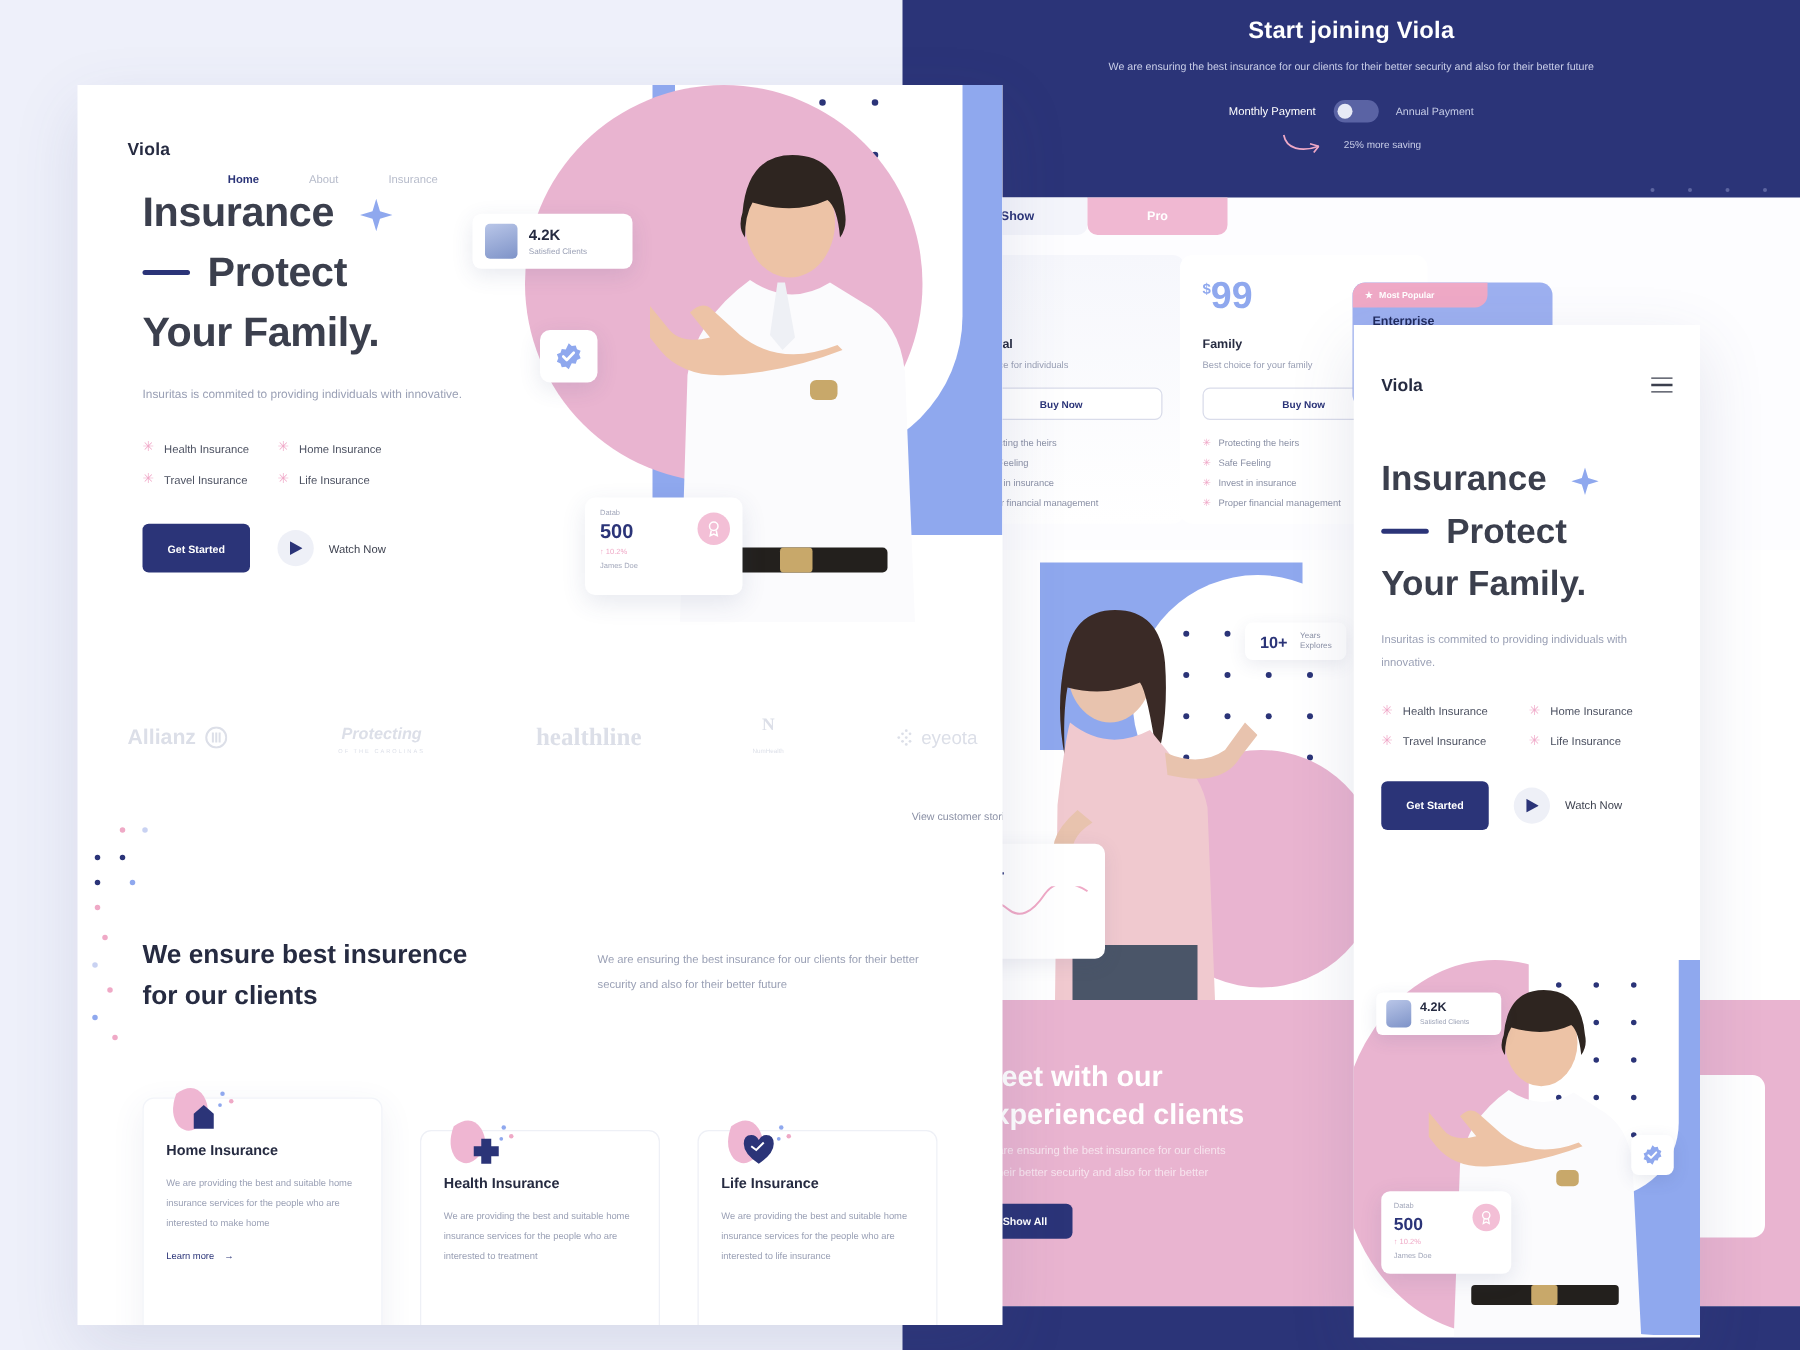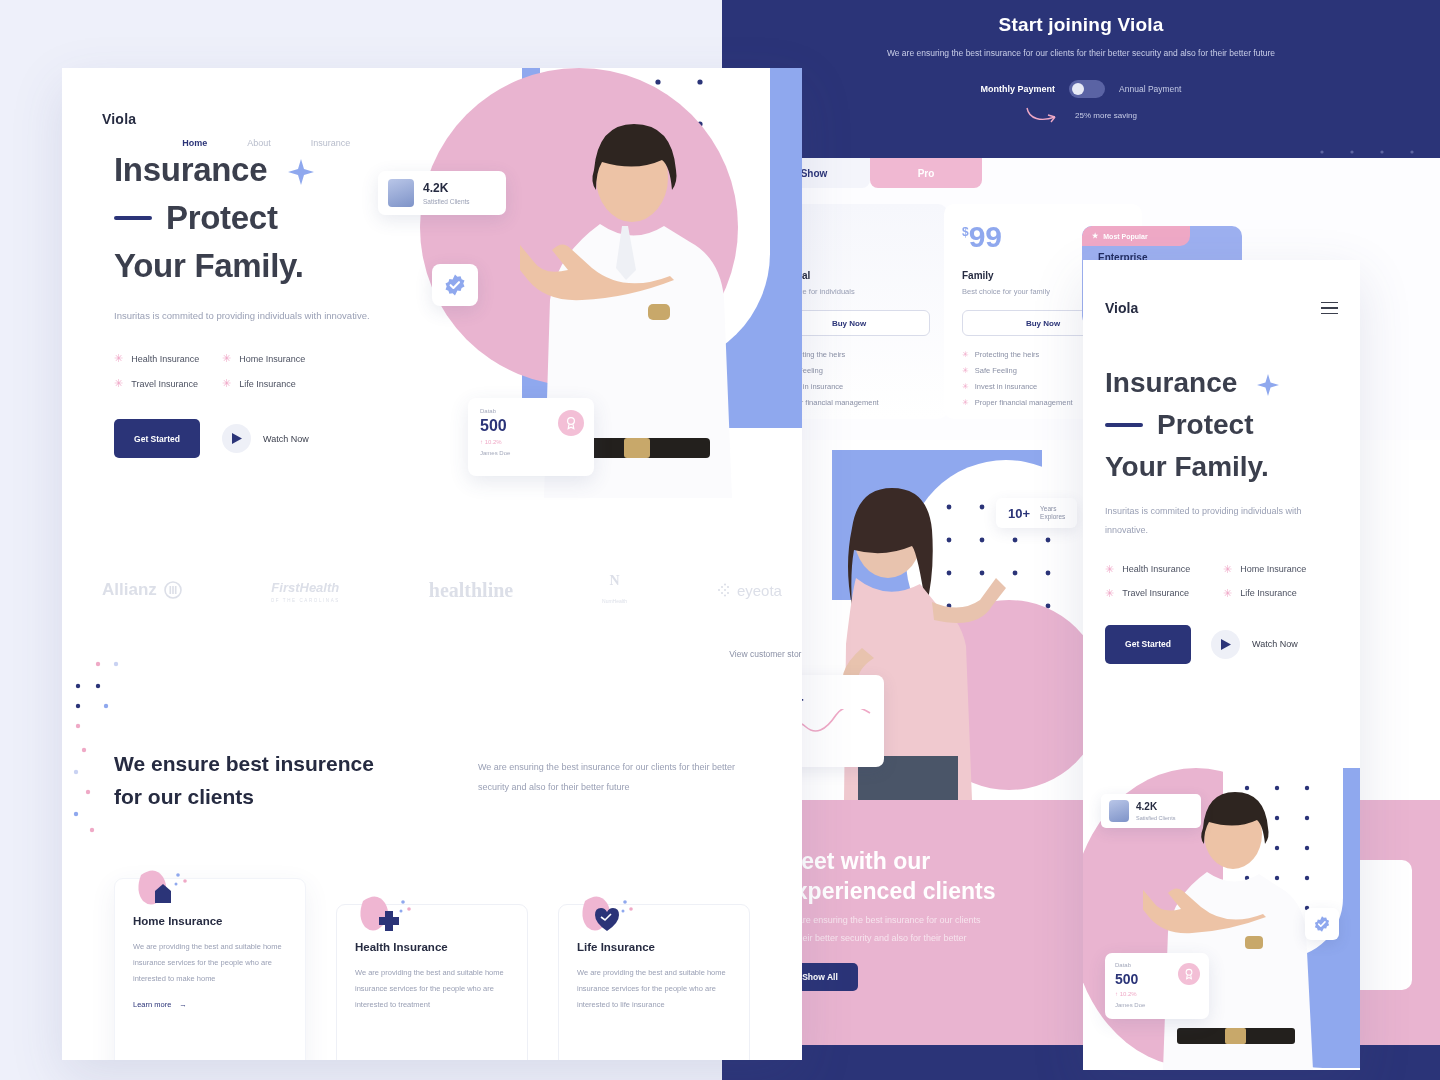--- a/index.html
+++ b/index.html
@@ -13,21 +13,21 @@
   .stage { position: absolute; inset: 0; }
 
   
   .pricing-panel {
     position: absolute; left: 722px; top: -8px; width: 718px; height: 290px;
     background: #2b3478; overflow: hidden;
   }
   .pp-title { text-align: center; color: #fff; font-size: 19px; font-weight: bold; margin-top: 22px; letter-spacing: .2px;}
   .pp-sub { text-align: center; color: #c9cee8; font-size: 8.5px; margin-top: 12px; }
   .pp-toggle-row { display: flex; align-items: center; justify-content: center; gap: 14px; margin-top: 22px; }
-  .pp-lab-a { color: #fff; font-size: 9px; font-weight: bold; text-align: center; }
+  .pp-lab-a { color: #fff; font-size: 9px; font-weight: normal; text-align: center; }
   .pp-lab-b { color: #c5cbe6; font-size: 8.5px; }
   .pp-switch { width: 36px; height: 18px; border-radius: 9px; background: #5a63a4; position: relative; }
   .pp-switch::after { content:""; position:absolute; left: 3px; top: 3px; width: 12px; height: 12px; border-radius: 50%; background: #e7eaf6; }
   .pp-saving-row { display: flex; align-items: center; justify-content: center; gap: 8px; margin-top: 8px; }
   .pp-arrow { width: 42px; height: 18px; }
   .pp-saving { color: #c9cee8; font-size: 8px; }
   .pp-dots { position: absolute; right: 18px; top: 150px; width: 110px; height: 120px; opacity: .5;}
 
   
   .price-strip {
@@ -624,21 +624,21 @@
       <div class="logo-item l-allianz">
         <span>Allianz</span>
         <svg width="18" height="18" viewBox="0 0 18 18">
           <circle cx="9" cy="9" r="8" fill="none" stroke="#dcdfe8" stroke-width="1.6"></circle>
           <rect x="5.5" y="5" width="1.6" height="8" fill="#dcdfe8"></rect>
           <rect x="8.2" y="5" width="1.6" height="8" fill="#dcdfe8"></rect>
           <rect x="10.9" y="5" width="1.6" height="8" fill="#dcdfe8"></rect>
         </svg>
       </div>
       <div class="logo-item l-first">
-        <b>FirstHealth</b>
+        <b>Protecting</b>
         <i>OF THE CAROLINAS</i>
       </div>
       <div class="logo-item l-healthline">healthline</div>
       <div class="logo-item l-num">
         <b>N</b>
         <i>NumHealth</i>
       </div>
       <div class="logo-item l-eyeota">
         <svg width="16" height="16" viewBox="0 0 16 16">
           <g fill="#dcdfe8">

